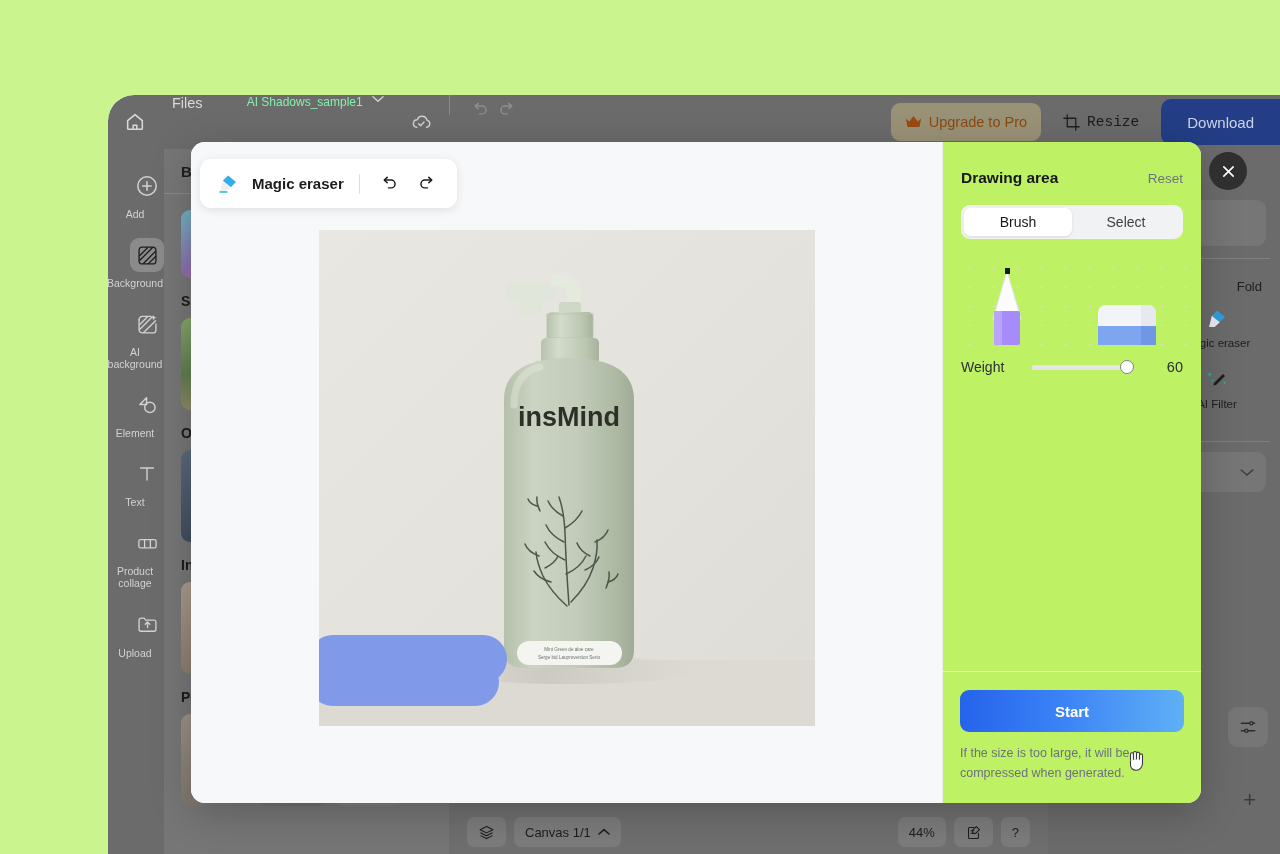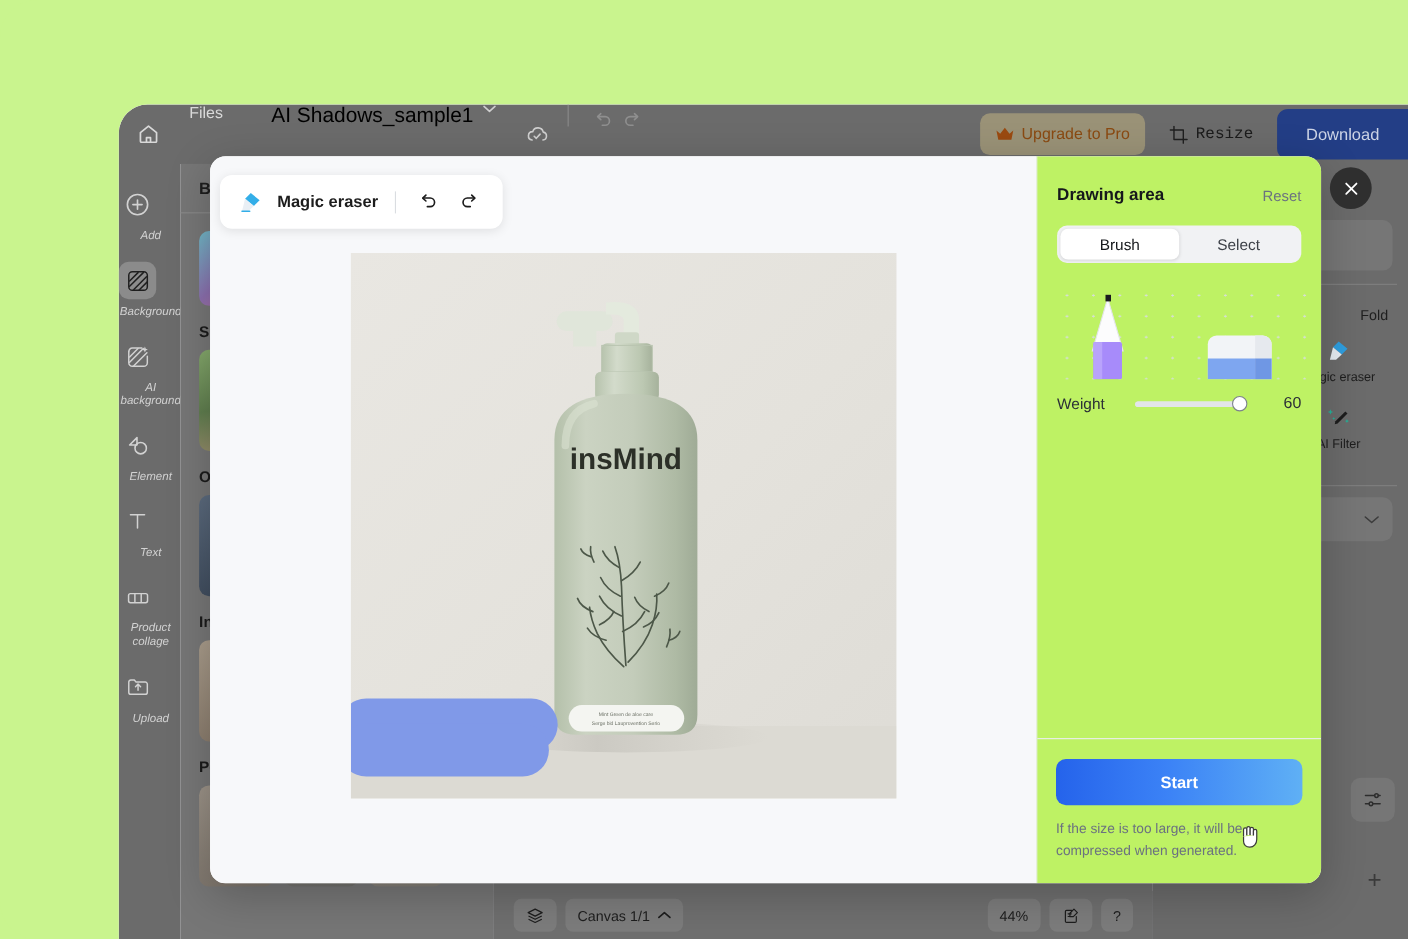--- a/index.html
+++ b/index.html
@@ -37,21 +37,21 @@
     border-radius: 26px 0 0 0;
   }
   .tb-home {
     width: 54px; height: 54px;
     display: flex; align-items: center; justify-content: center;
   }
   .tb-text {
     color: #d9d9d9; font-size: 14.5px;
     padding: 0 10px; white-space: nowrap;
   }
-  #file-name { margin-left: 34px; font-size: 19px; color: #000000; }
+  #file-name { margin-left: 34px; font-size: 12px; color: #86efac; }
   .tb-chev { margin-left: 9px; color:#cfcfcf; font-size: 11px; }
   #cloud-ico { margin-left: 26px; display:flex; align-items:center; }
   .tb-divider { width:1px; height:20px; background:#8a8a8a; margin:0 16px; }
   .tb-undo, .tb-redo { width: 28px; height:28px; display:flex;align-items:center;justify-content:center; }
   #tb-right { margin-left:auto; display:flex; align-items:center; height:100%; padding-right:0; }
   #upgrade-btn {
     display:flex; align-items:center; gap:7px;
     background:#9a9277; border-radius: 9px;
     height: 38px; padding: 0 14px;
     color:#8a4a12; font-size:14.5px; font-weight:500;
@@ -70,23 +70,22 @@
 
   
   #left-rail {
     position:absolute; left:0; top:54px;
     width: 56px; height: 705px;
     background:#6b6b6b;
     padding-top: 12px;
   }
   .rail-item {
     width:56px; padding: 8px 0 10px;
-    display:flex; flex-direction:column; align-items:flex-start;
+    display:flex; flex-direction:column; align-items:flex-end;
     gap: 5px;
-    font-style: italic;
   }
   .rail-ico {
     width:34px; height:34px;
     display:flex;align-items:center;justify-content:center;
     border-radius:9px;
   }
   .rail-item.active .rail-ico { background:#8b8b8b; }
   .rail-lbl {
     font-size: 10.5px; color:#d2d2d2; text-align:center; line-height:1.15;
     width: 58px;

